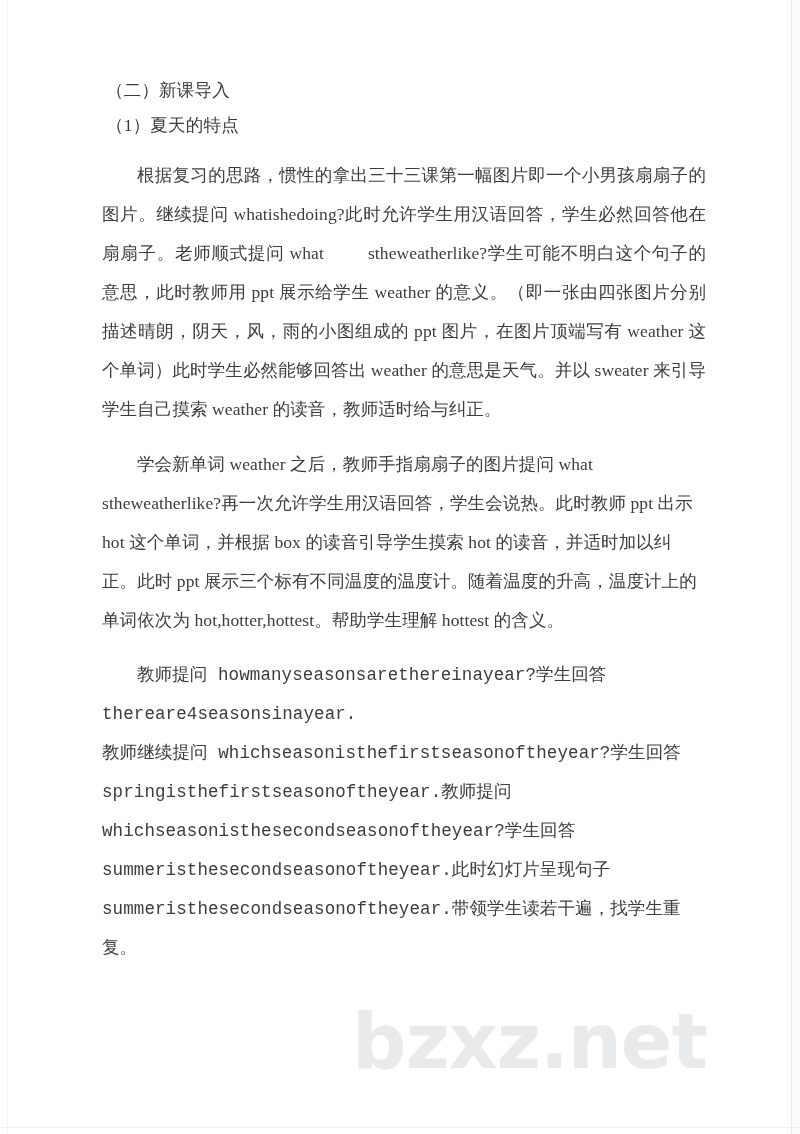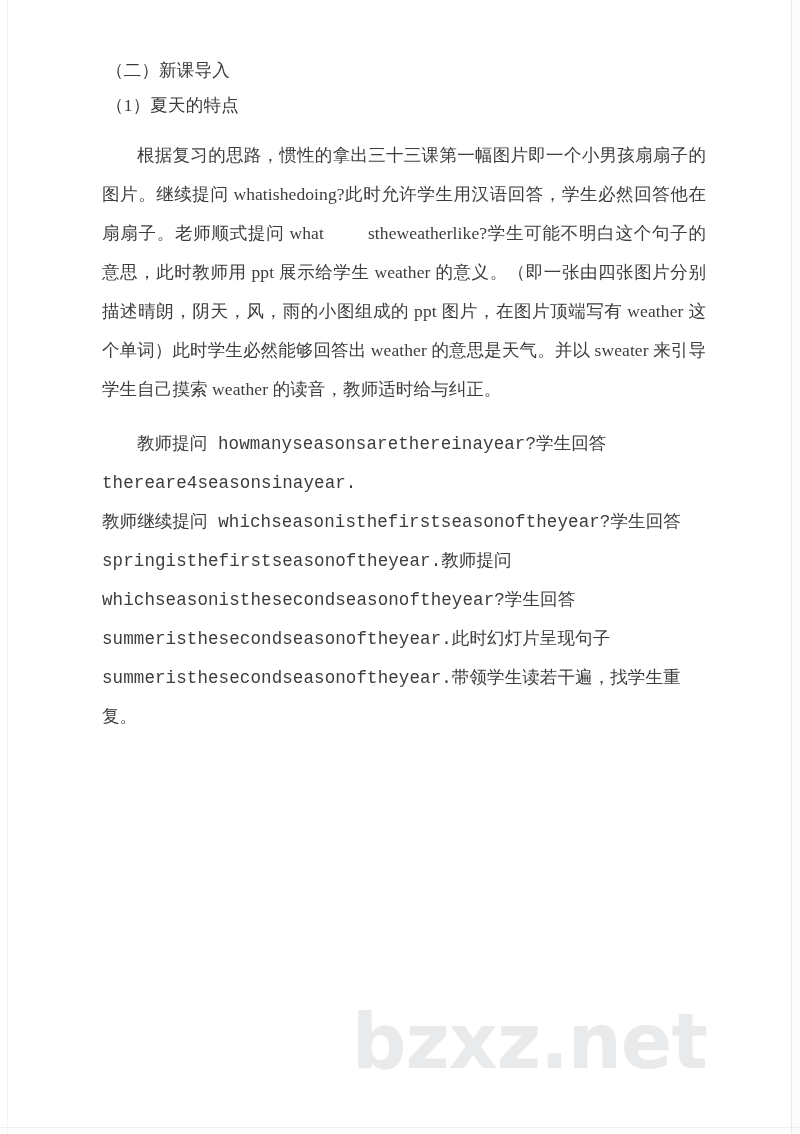--- a/index.html
+++ b/index.html
@@ -81,21 +81,21 @@
     z-index: 2;
   }
 
   .heading {
     font-size: 17.5px;
     color: #3b3b3b;
     line-height: 1;
     margin: 0 0 0 20px;
     letter-spacing: 0.2px;
   }
-  .heading.h1 { margin-top: 0; }
+  .heading.h1 { margin-top: 20px; }
   .heading.h2 { margin-top: 17px; }
 
   .para {
     font-size: 17.5px;
     color: #3c3c3c;
     line-height: 39px;
     margin: 16px;
     text-align: justify;
     text-justify: inter-ideograph;
     letter-spacing: 0.1px;
@@ -124,20 +124,22 @@
   <div id="watermark">bzxz.net</div>
 
   <div id="content">
 
     <p class="heading h1">（二）新课导入</p>
 
     <p class="heading h2">（1）夏天的特点</p>
 
     <p class="para indent p1"><span>根据复习的思路，惯性的拿出三十三课第一幅图片即一个小男孩扇扇子的图片。继续提问 whatishedoing?此时允许学生用汉语回答，学生必然回答他在扇扇子。老师顺式提问 what</span><span class="gap-wide"></span><span>stheweatherlike?学生可能不明白这个句子的意思，此时教师用 ppt 展示给学生 weather 的意义。（即一张由四张图片分别描述晴朗，阴天，风，雨的小图组成的 ppt 图片，在图片顶端写有 weather 这个单词）此时学生必然能够回答出 weather 的意思是天气。并以 sweater 来引导学生自己摸索 weather 的读音，教师适时给与纠正。</span></p>
 
+    <p class="para indent p2 nojust">学会新单词 weather 之后，教师手指扇扇子的图片提问 what
+stheweatherlike?再一次允许学生用汉语回答，学生会说热。此时教师 ppt 出示 hot 这个单词，并根据 box 的读音引导学生摸索 hot 的读音，并适时加以纠正。此时 ppt 展示三个标有不同温度的温度计。随着温度的升高，温度计上的单词依次为 hot,hotter,hottest。帮助学生理解 hottest 的含义。</p>
 
 
     <p class="para indent p4 nojust">教师提问 howmanyseasonsarethereinayear?学生回答 thereare4seasonsinayear.
 教师继续提问 whichseasonisthefirstseasonoftheyear?学生回答
 springisthefirstseasonoftheyear.教师提问
 whichseasonisthesecondseasonoftheyear?学生回答
 summeristhesecondseasonoftheyear.此时幻灯片呈现句子
 summeristhesecondseasonoftheyear.带领学生读若干遍，找学生重复。</p>
 
   </div>

